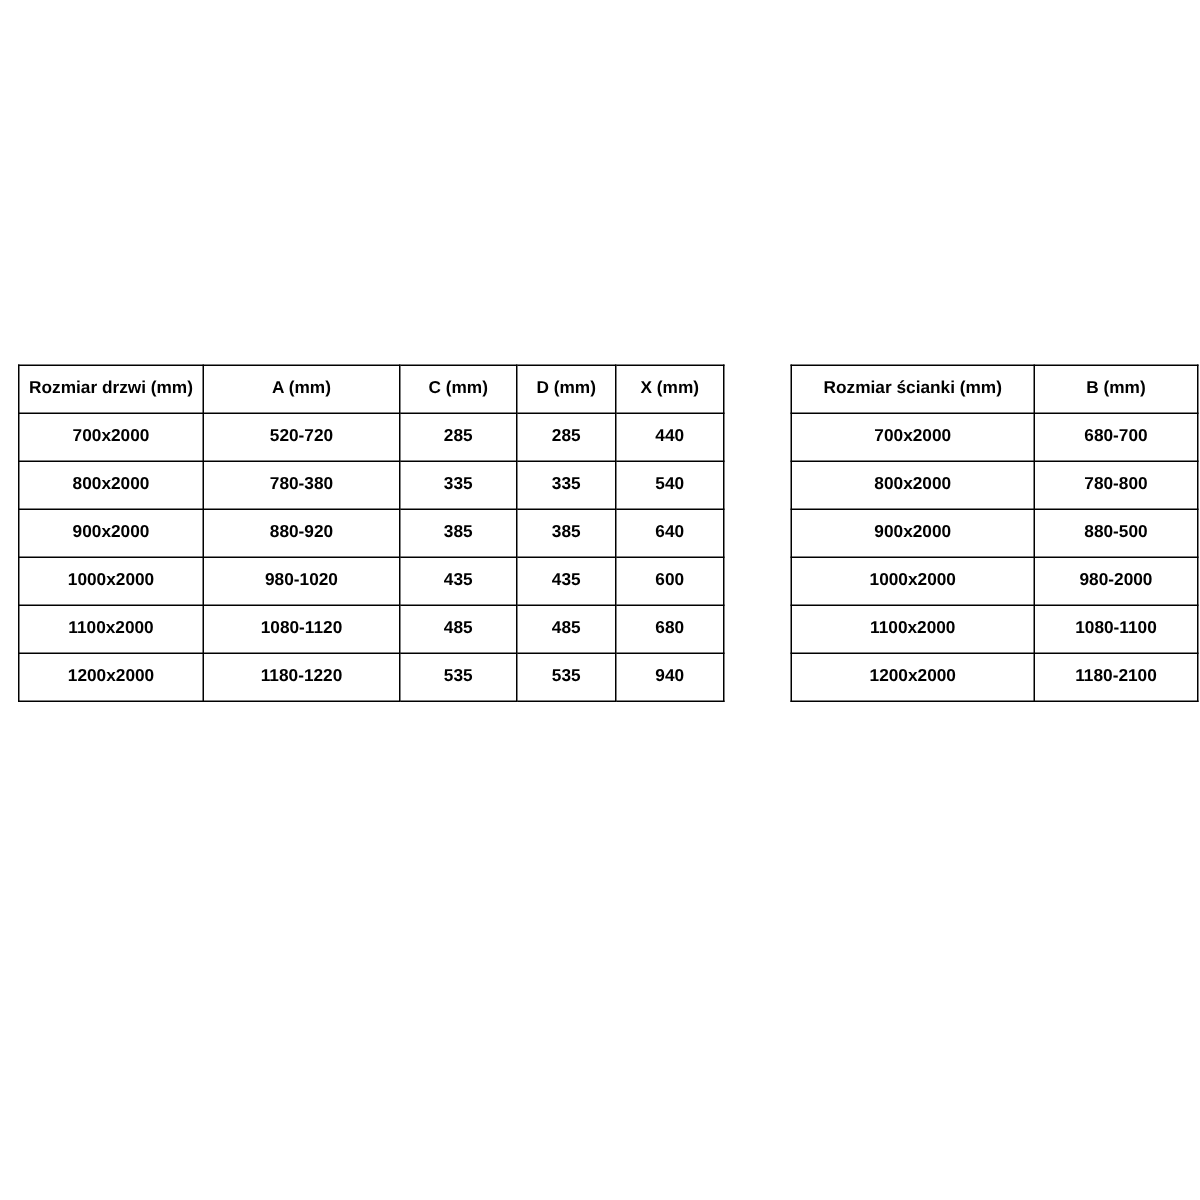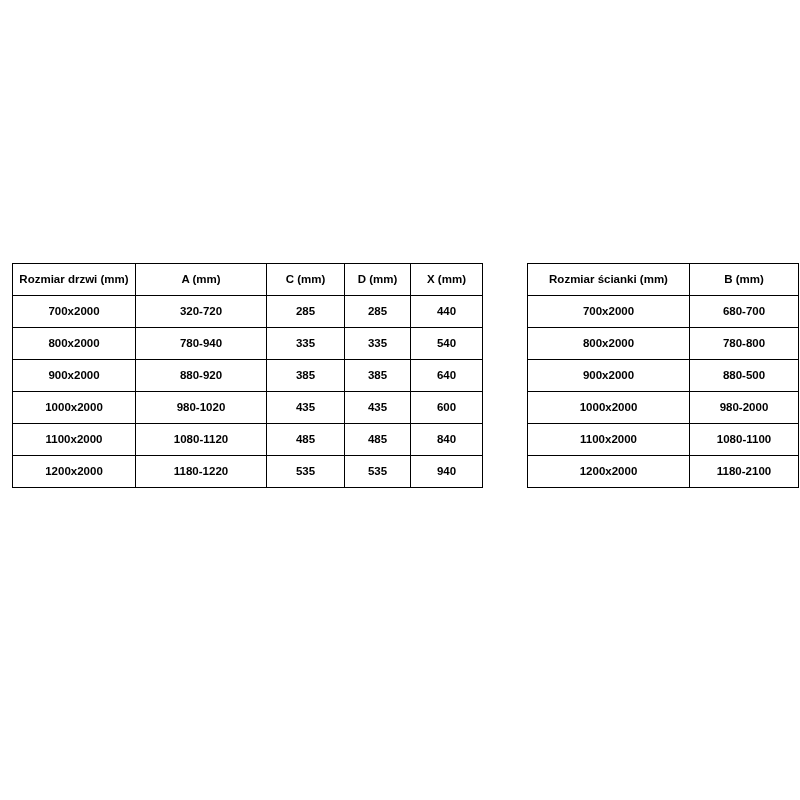--- a/index.html
+++ b/index.html
@@ -16,21 +16,20 @@
   }
   .page {
     position: relative;
     width: 800px;
     height: 800px;
   }
   table.spec {
     position: absolute;
     border-collapse: collapse;
     table-layout: fixed;
-    margin-top: 20px;
   }
   table.spec th,
   table.spec td {
     border: 1px solid #000000;
     text-align: center;
     font-weight: bold;
     font-size: 11.5px;
     line-height: 1.1;
     padding: 0;
     height: 31px;
@@ -73,28 +72,28 @@
         <th>Rozmiar drzwi (mm)</th>
         <th>A (mm)</th>
         <th>C (mm)</th>
         <th>D (mm)</th>
         <th>X (mm)</th>
       </tr>
     </thead>
     <tbody>
       <tr>
         <td>700x2000</td>
-        <td>320-720</td>
+        <td>520-720</td>
         <td>285</td>
         <td>285</td>
         <td>440</td>
       </tr>
       <tr>
         <td>800x2000</td>
-        <td>780-940</td>
+        <td>780-380</td>
         <td>335</td>
         <td>335</td>
         <td>540</td>
       </tr>
       <tr>
         <td>900x2000</td>
         <td>880-920</td>
         <td>385</td>
         <td>385</td>
         <td>640</td>
@@ -104,21 +103,21 @@
         <td>980-1020</td>
         <td>435</td>
         <td>435</td>
         <td>600</td>
       </tr>
       <tr>
         <td>1100x2000</td>
         <td>1080-1120</td>
         <td>485</td>
         <td>485</td>
-        <td>840</td>
+        <td>680</td>
       </tr>
       <tr>
         <td>1200x2000</td>
         <td>1180-1220</td>
         <td>535</td>
         <td>535</td>
         <td>940</td>
       </tr>
     </tbody>
   </table>

